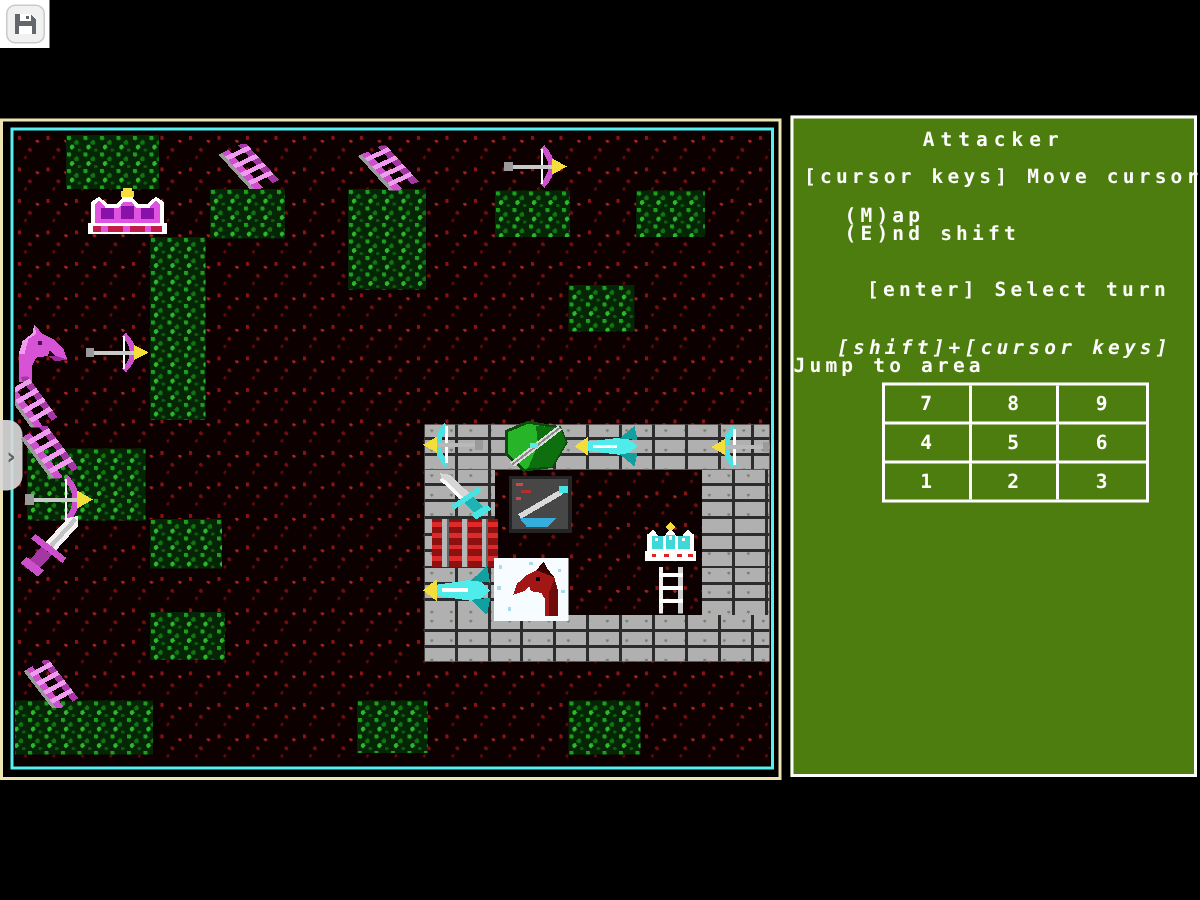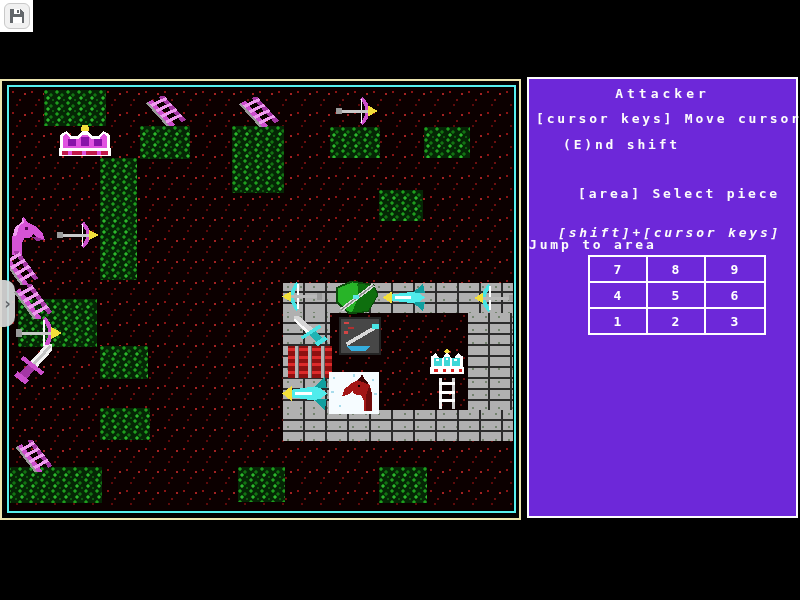--- a/index.html
+++ b/index.html
@@ -35,21 +35,21 @@
   #castle{position:absolute;}
   .brick{position:absolute;background-color:#b0b0b0;background-image:
     repeating-linear-gradient(0deg, rgba(0,0,0,0) 0 9px, #2c2c2c 9px 11px),
     repeating-linear-gradient(90deg, rgba(0,0,0,0) 0 20px, #2c2c2c 20px 22px),
     radial-gradient(circle 1px at 5px 4px, #74846f 98%, transparent);
     background-size:auto,auto,13px 13px;}
   .piece{position:absolute;}
   .piece svg{width:100%;height:100%;display:block;}
 
   
-  #panel{position:absolute;left:527px;top:1px;width:271px;height:441px;background:#6d28d9;
+  #panel{position:absolute;left:527px;top:1px;width:271px;height:441px;background:#4d7c0f;
          border:2px solid #fdfdfd;box-sizing:border-box;color:#fff;}
   .p-line{position:absolute;font-size:13px;font-weight:bold;letter-spacing:2.8px;
           white-space:pre;color:#fcfcfc;}
   .p-title{letter-spacing:4px;width:100%;text-align:center;}
   .p-center{width:100%;text-align:left;left:0;}
   #menu .p-menu-line{font-size:13px;font-weight:bold;letter-spacing:2.8px;white-space:pre;
           line-height:11.6px;color:#fcfcfc;}
   #jump-table{position:absolute;left:59px;top:176px;width:174px;border:2px solid #fff;
           display:grid;grid-template-columns:1fr 1fr 1fr;}
   .jcell{height:24px;display:flex;align-items:center;justify-content:center;
@@ -356,23 +356,24 @@
             <rect x="2" y="13" width="16" height="3" fill="#ffffff"></rect>
    <rect x="2" y="22" width="16" height="3" fill="#ffffff"></rect>
           </svg>
         </div>
       </div>
 
     <div id="panel">
       <div class="p-line p-title" style="top:7px;left:0;">Attacker</div>
       <div class="p-line" style="top:32px;left:7px;">[cursor keys] Move cursor</div>
       <div id="menu" style="position:absolute;top:60px;left:34px;">
+          <div class="p-menu-line">(M)ap</div>
           <div class="p-menu-line">(E)nd shift</div>
         </div>
-      <div class="p-line" style="top:107px;left:49px;">[area] Select piece</div>
+      <div class="p-line" style="top:107px;left:49px;">[enter] Select turn</div>
       <div class="p-line" style="top:146px;left:29px;font-style:italic;">[shift]+[cursor keys]</div>
       <div class="p-line p-center" style="top:158px;">Jump to area</div>
       <div id="jump-table">
           <div class="jcell">7</div>
           <div class="jcell">8</div>
           <div class="jcell lastcol">9</div>
           <div class="jcell">4</div>
           <div class="jcell">5</div>
           <div class="jcell lastcol">6</div>
           <div class="jcell lastrow">1</div>

